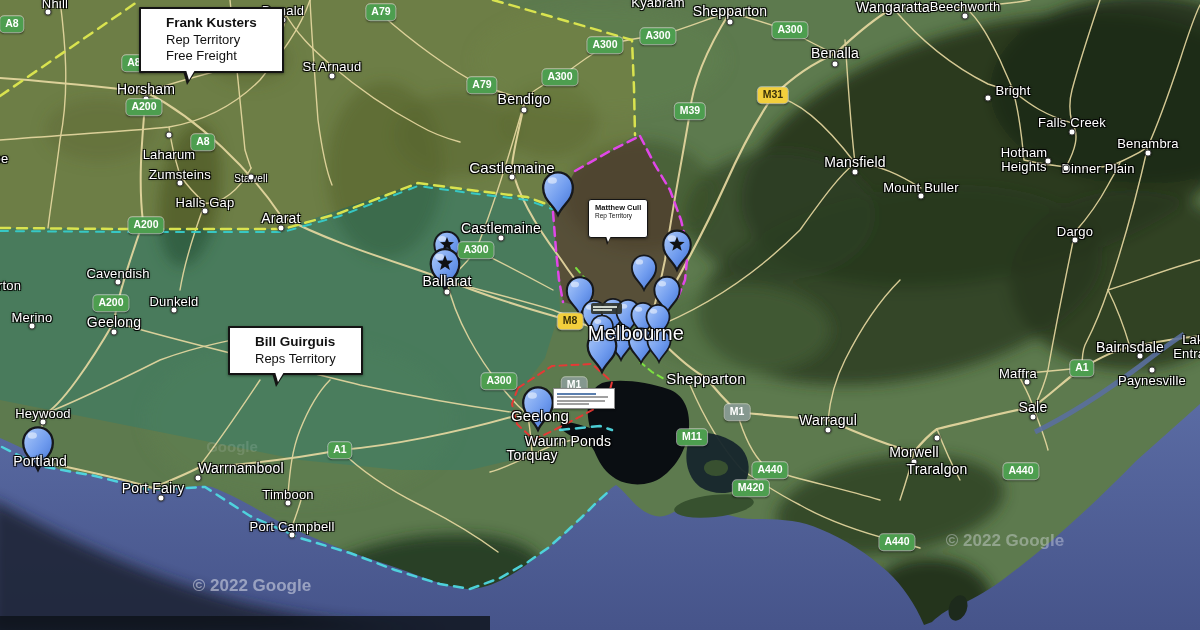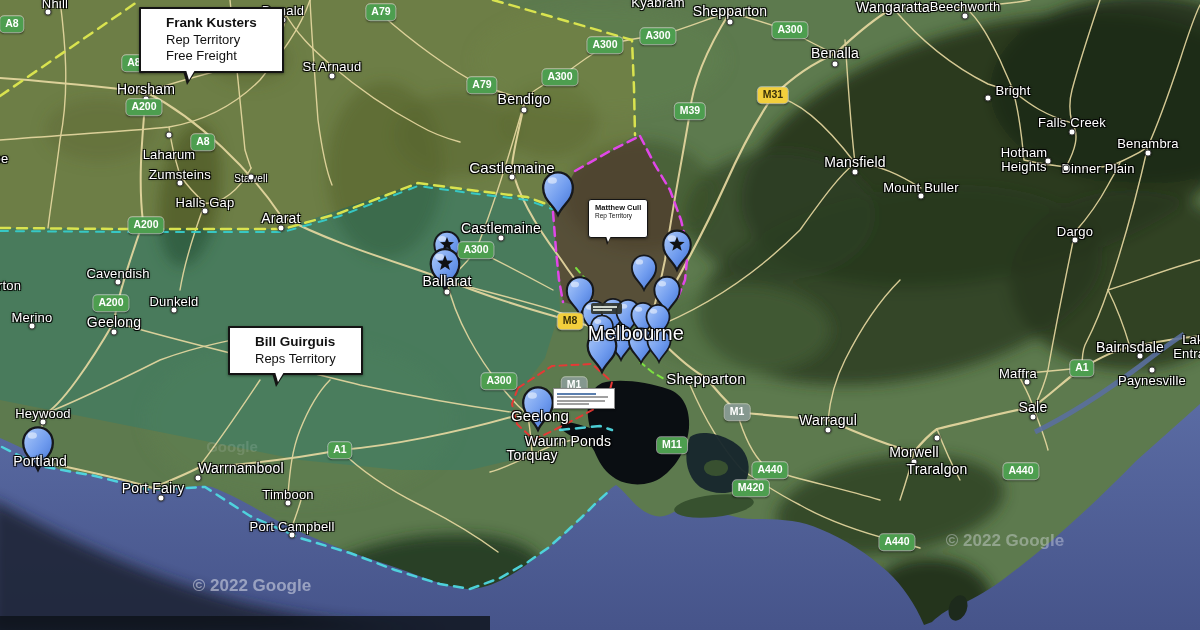--- a/index.html
+++ b/index.html
@@ -352,21 +352,21 @@
       <span class="shield" style="left: 605px; top: 45px;">A300</span>
       <span class="shield" style="left: 658px; top: 36px;">A300</span>
       <span class="shield" style="left: 790px; top: 30px;">A300</span>
       <span class="shield" style="left: 476px; top: 250px;">A300</span>
       <span class="shield" style="left: 499px; top: 381px;">A300</span>
       <span class="shield" style="left: 690px; top: 111px;">M39</span>
       <span class="shield yellow" style="left: 773px; top: 95px;">M31</span>
       <span class="shield yellow" style="left: 570px; top: 321px;">M8</span>
       <span class="shield gray" style="left: 574px; top: 385px;">M1</span>
       <span class="shield gray" style="left: 737px; top: 412px;">M1</span>
-      <span class="shield" style="left: 672px; top: 437px; margin-top: 8px;">M11</span>
+      <span class="shield" style="left: 692px; top: 437px;">M11</span>
       <span class="shield" style="left: 340px; top: 450px;">A1</span>
       <span class="shield" style="left: 1082px; top: 368px;">A1</span>
       <span class="shield" style="left: 770px; top: 470px;">A440</span>
       <span class="shield" style="left: 1021px; top: 471px;">A440</span>
       <span class="shield" style="left: 897px; top: 542px;">A440</span>
       <span class="shield" style="left: 751px; top: 488px;">M420</span>
       <span class="wm" style="left: 252px; top: 586px; opacity: 0.5; font-size: 17px;">© 2022 Google</span>
       <span class="wm" style="left: 1005px; top: 541px; opacity: 0.38; font-size: 17px;">© 2022 Google</span>
       <span class="wm" style="left: 232px; top: 446px; opacity: 0.14; font-size: 15px;">Google</span>
     </div>

